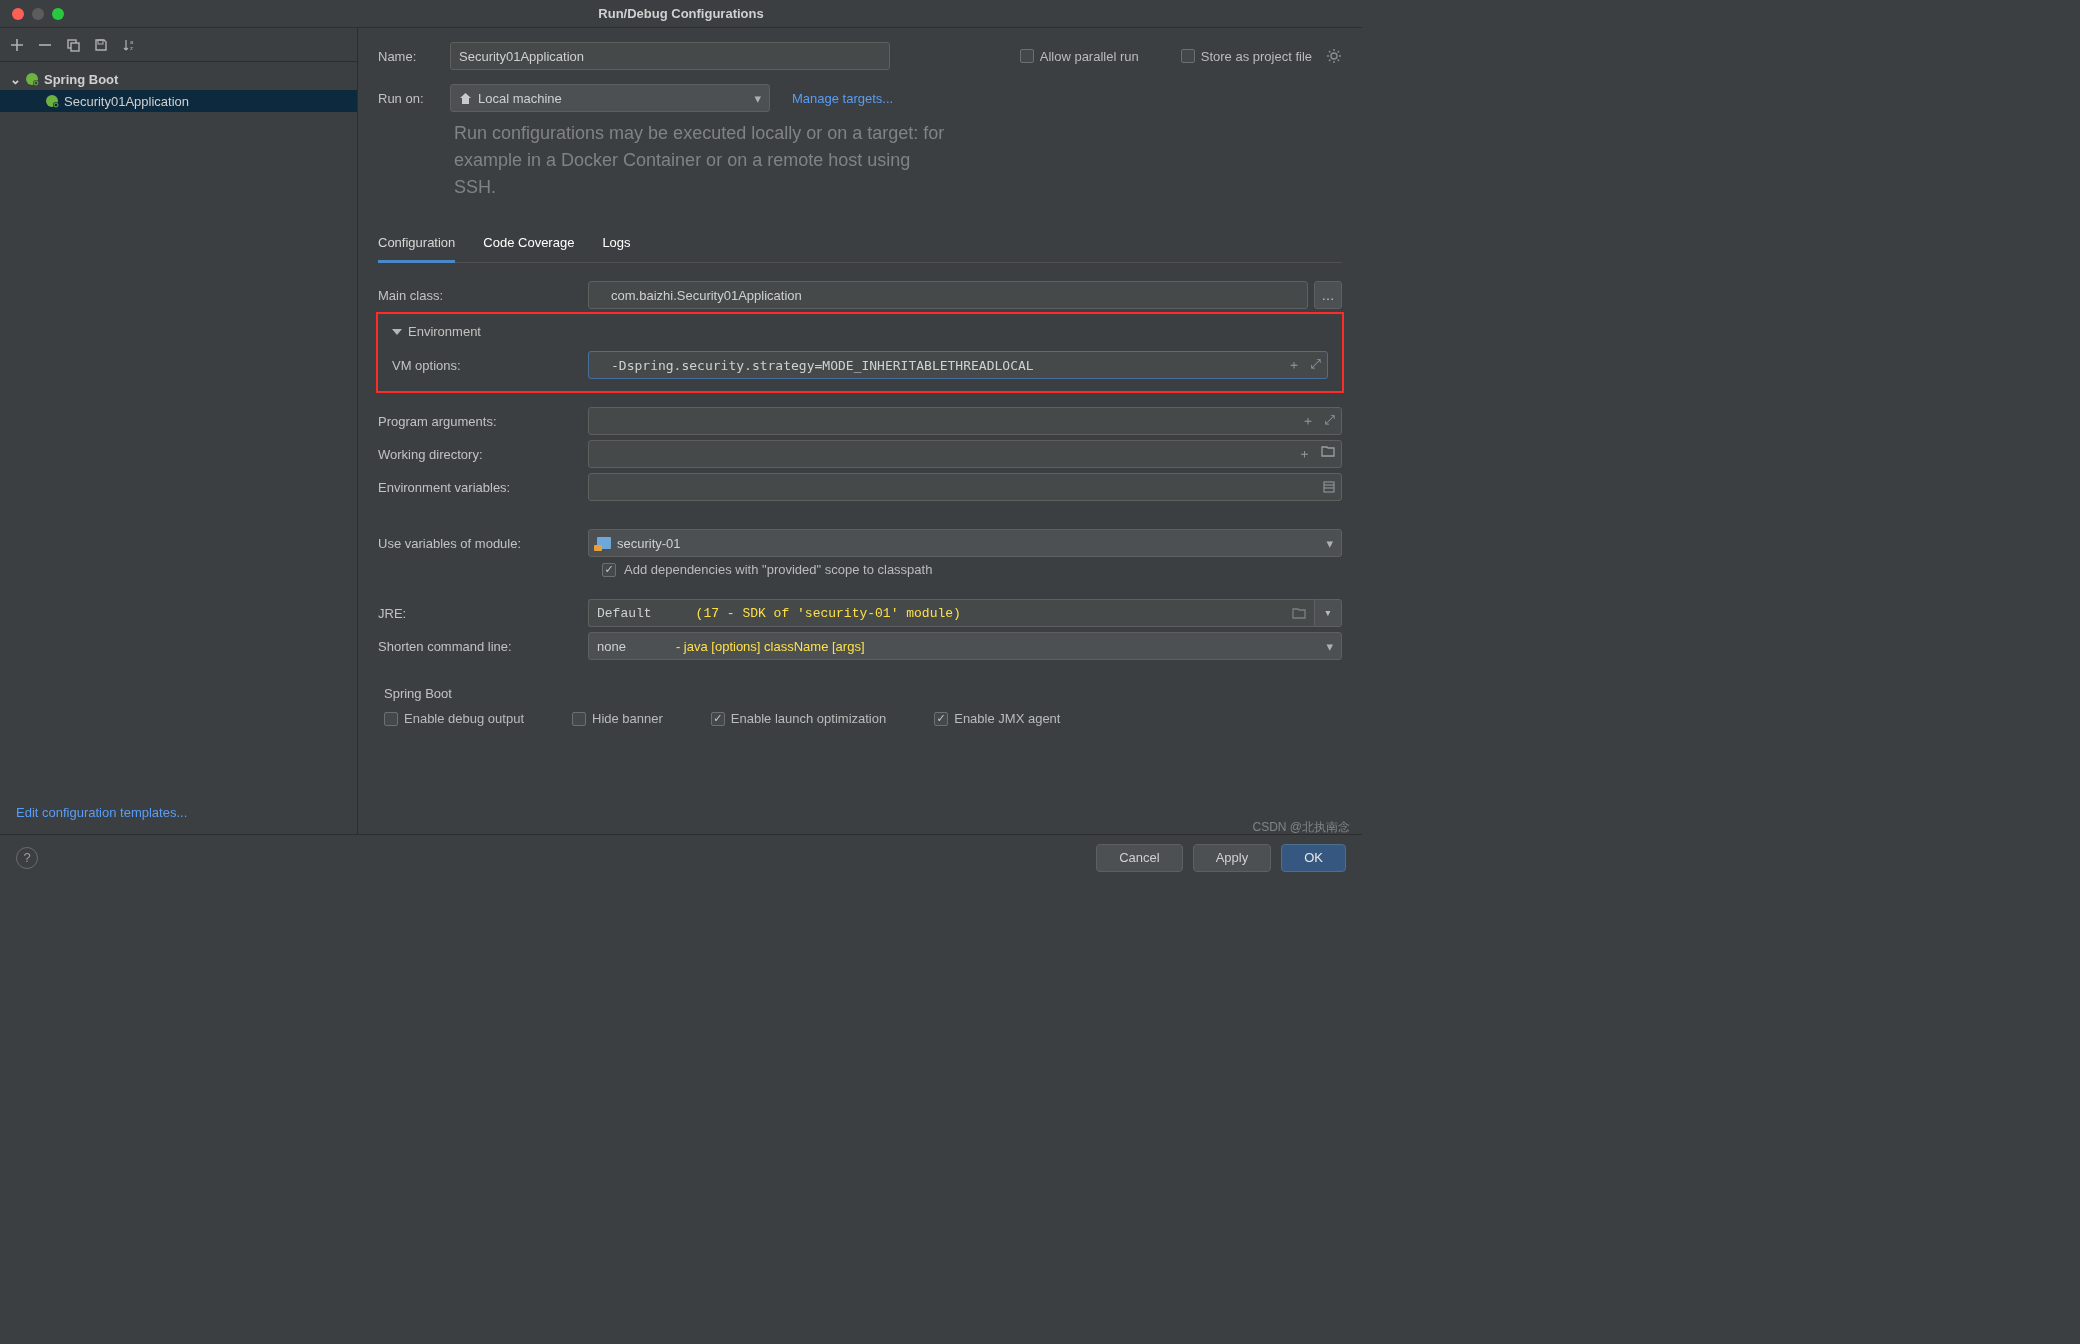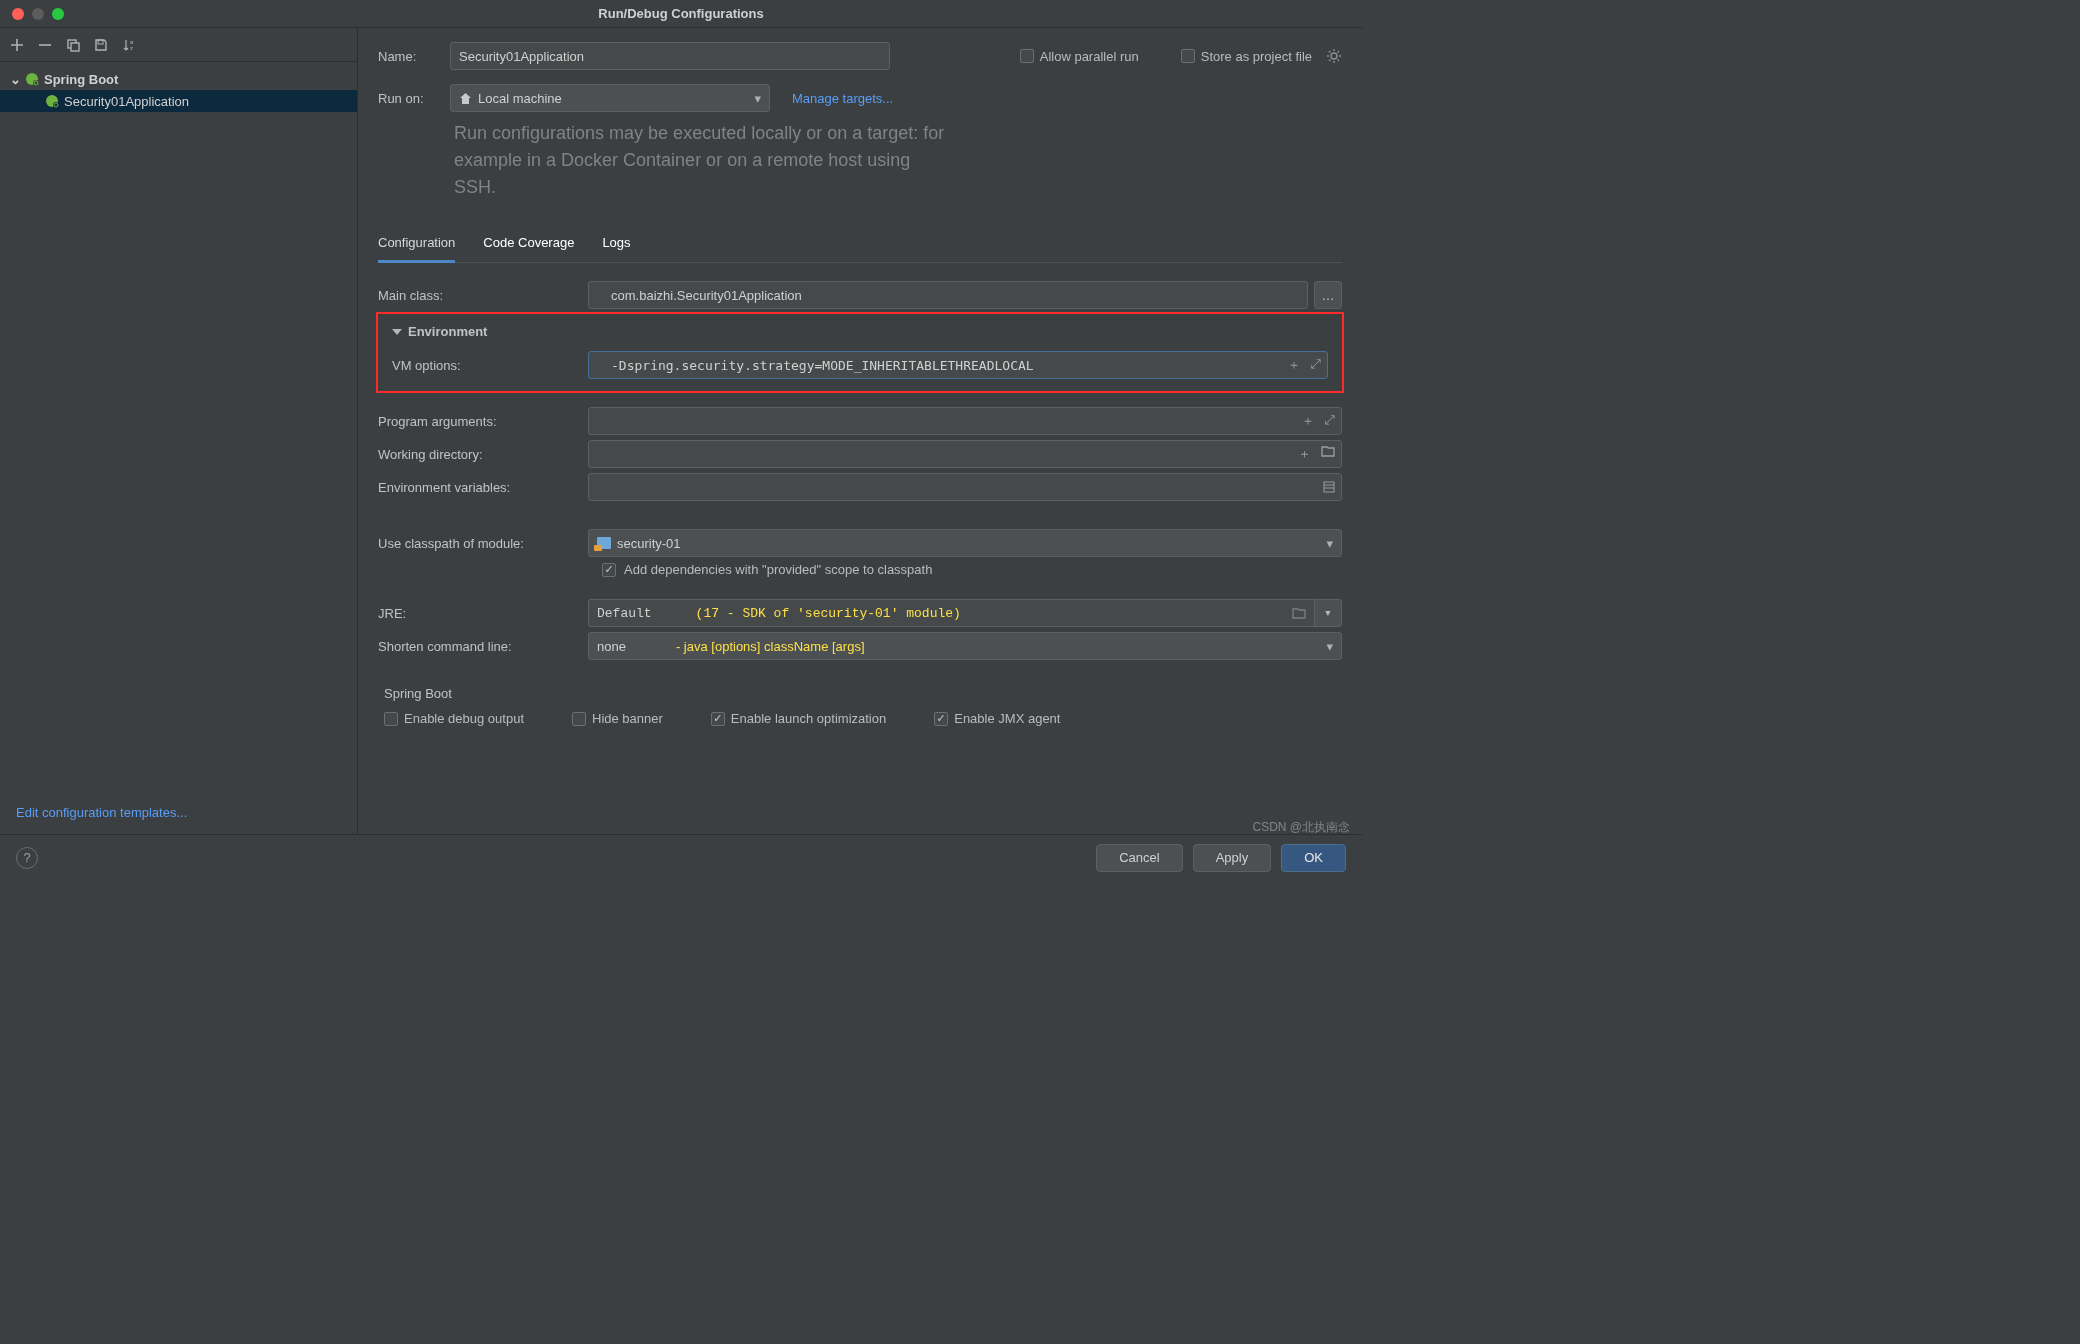--- a/index.html
+++ b/index.html
@@ -73,21 +73,21 @@
   .combo .arrow { position:absolute; right:8px; color:#b0b0b0; }
   .runon-combo { width: 320px; }
   .hint { color:#808386; font-size:18px; line-height:1.5; margin-left:76px; margin-top:-6px; margin-bottom:28px; max-width:500px; }
   .tabs { display:flex; gap:28px; border-bottom:1px solid #515151; margin-bottom:18px; }
   .tab { padding: 6px 0 10px; color:#ffffff; cursor:pointer; }
   .tab.active { color:#d7d7d7; border-bottom: 3px solid #4a88c7; margin-bottom:-1px; }
   .form-row { display:flex; align-items:center; margin-bottom:5px; }
   .form-row .txt { flex:1; background:#45494a; border:1px solid #5e6060; border-radius:3px; height:28px; color:#cfd1d1; padding:0 22px; display:flex; align-items:center; position:relative; }
   .elps { width:28px; height:28px; background:#4c5052; border:1px solid #5e6060; border-radius:3px; margin-left:6px; display:flex; align-items:center; justify-content:center; color:#c8c8c8; cursor:pointer; }
   .env-box { border:2px solid #ff2a2a; padding:10px 14px 8px; margin:-2px -2px 14px -2px; position:relative; }
-  .env-header { display:flex; align-items:center; gap:6px; color:#c2c2c2; margin-bottom:12px;font-weight:bold; }
+  .env-header { display:flex; align-items:center; gap:6px; color:#c2c2c2; margin-bottom:12px; }
   .env-header .triangle { width:0; height:0; border-left:5px solid transparent; border-right:5px solid transparent; border-top:6px solid #b5b7b7; }
   .vm-field { border:1px solid #466f9e !important; background:#45494a; }
   .field-icons { position:absolute; right:6px; display:flex; gap:10px; color:#9b9e9f; }
   .mod-combo { flex:1; }
   .mod-icon { width:14px; height:12px; background:#6ea8d8; border-radius:1px; position:relative; }
   .mod-icon::after { content:""; position:absolute; left:-3px; bottom:-2px; width:8px; height:6px; background:#e79e3c; border-radius:1px; }
   .check-row { display:flex; align-items:center; margin-left:224px; margin-bottom:22px; gap:8px; }
   .jre-combo { flex:1; display:flex;font-family:Liberation Mono, monospace; }
   .jre-main { flex:1; background:#45494a; border:1px solid #5e6060; border-right:none; border-radius:3px 0 0 3px; height:28px; display:flex; align-items:center; padding:0 8px; color:#cfd1d1; position:relative; }
   .jre-btn { width:28px; height:28px; background:#4c5052; border:1px solid #5e6060; border-radius:0 3px 3px 0; display:flex; align-items:center; justify-content:center; }
@@ -285,21 +285,21 @@
               <svg width="12" height="12" viewBox="0 0 12 12">
                 <rect x="1" y="1" width="10" height="10" fill="none" stroke="#9b9e9f"></rect>
                 <path d="M1 4h10M1 7h10" stroke="#9b9e9f"></path>
               </svg>
             </span>
         </span>
       </div>
     </div>
 
     <div class="form-row">
-      <span class="lbl2">Use classpath of module:</span>
+      <span class="lbl2">Use variables of module:</span>
       <div class="combo mod-combo">
         <span class="mod-icon"></span>
         <span>security-01</span>
         <span class="arrow">▾</span>
       </div>
     </div>
 
     <div class="check-row">
       <span class="chkbox checked"></span>
       <span>Add dependencies with "provided" scope to classpath</span>

